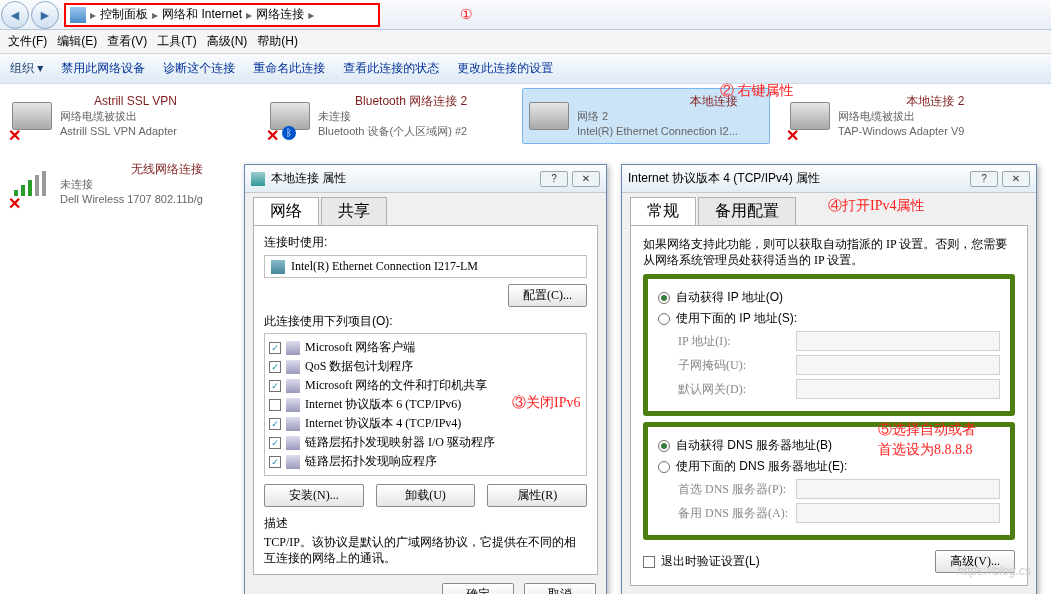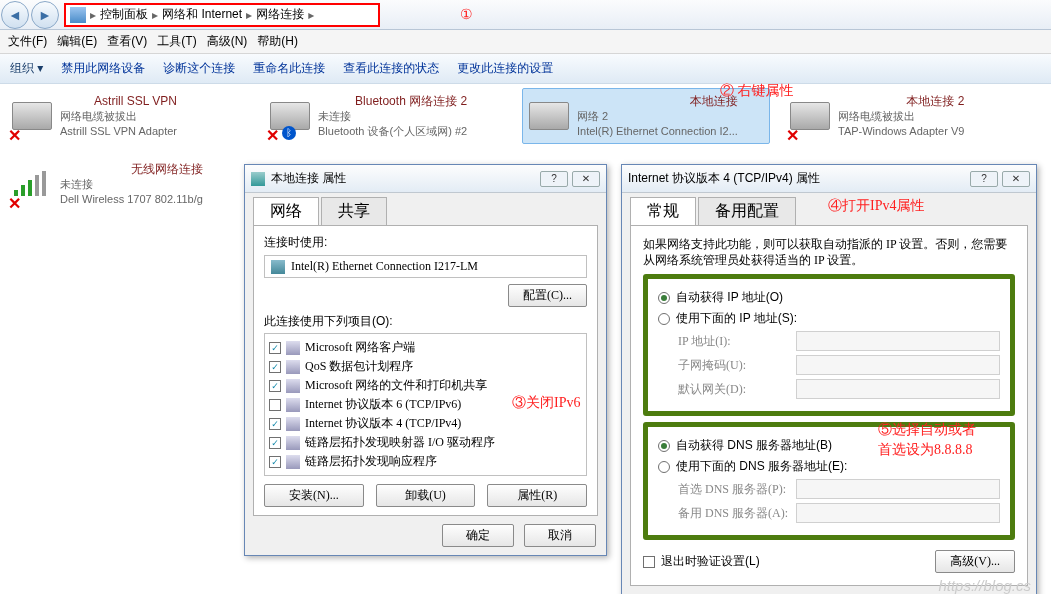--- a/index.html
+++ b/index.html
@@ -54,21 +54,21 @@
 .groupbox { border: 5px solid #4d7c0f; border-radius: 3px; padding: 8px 10px 10px; margin-top: 6px; }
 .radio-row { display: flex; align-items: center; gap: 6px; padding: 2px 0; }
 .radio { width: 12px; height: 12px; border: 1px solid #707070; border-radius: 50%; background: #fff; display: inline-flex; align-items: center; justify-content: center; }
 .radio.on::after { content: ""; width: 6px; height: 6px; background: #3a7d3a; border-radius: 50%; }
 .fld-row { display: flex; align-items: center; padding: 2px 0 2px 20px; gap: 8px; }
 .fld-lbl { color: #888; width: 110px; font-family: SimSun; }
 .fld-in { flex: 1; height: 20px; border: 1px solid #d0d0d0; background: #f6f6f6; }
 
 .dlg-buttons { display: flex; gap: 10px; justify-content: flex-end; padding: 8px 10px; }
 
-.watermark { position: absolute; right: 20px; bottom: 0; color: #ccc; font-size: 15px; font-style: italic; }
+.watermark { position: absolute; right: 20px; bottom: 16px; color: #ccc; font-size: 12px; font-style: italic; }
 </style>
 </head>
 <body>
 
 <div class="navbar">
   <div class="navbtn">◄</div>
   <div class="navbtn">►</div>
   <div class="breadcrumb-wrap">
     <div class="red-box">
       <span class="bc-icon"></span>
@@ -224,20 +224,24 @@
           <span class="chk">✓</span>
           <span class="li-icon"></span>
           <span>链路层拓扑发现响应程序</span>
         </div>
       </div>
     <div style="display:flex; gap:12px; justify-content:space-between; margin-top:8px">
       <button class="btn" style="flex:1">安装(N)...</button>
       <button class="btn" style="flex:1">卸载(U)</button>
       <button class="btn" style="flex:1">属性(R)</button>
     </div>
+    <div style="margin-top:8px">
+      <div>描述</div>
+      <div style="font-family:SimSun; line-height:16px; margin-top:2px">TCP/IP。该协议是默认的广域网络协议，它提供在不同的相互连接的网络上的通讯。</div>
+    </div>
   </div>
   <div class="dlg-buttons">
     <button class="btn" style="width:72px">确定</button>
     <button class="btn" style="width:72px">取消</button>
   </div>
 </div>
 
 <span class="annot-red" style="position:absolute; left:512px; top:394px;">③关闭IPv6</span>
 
 <div class="dialog" style="left:621px; top:164px; width:416px;">

